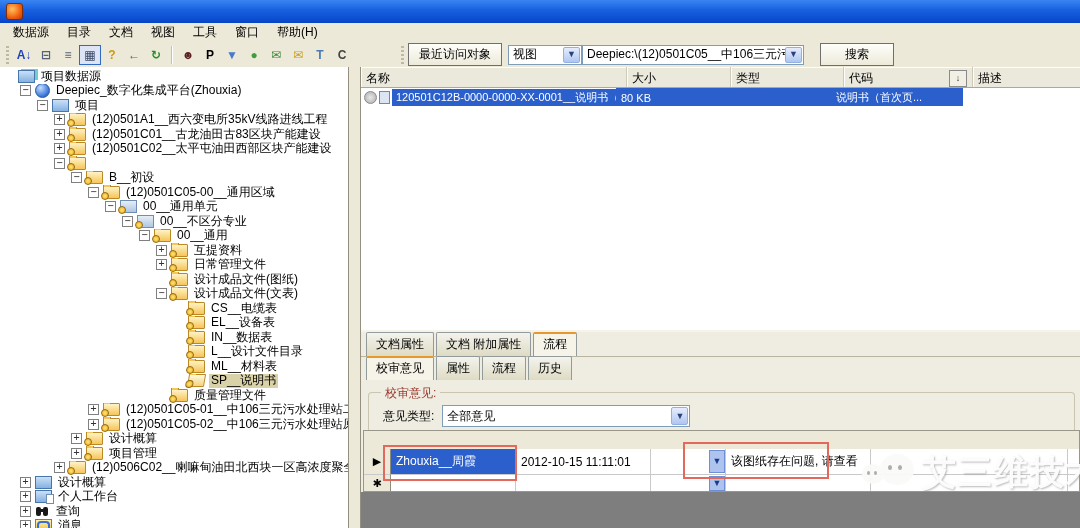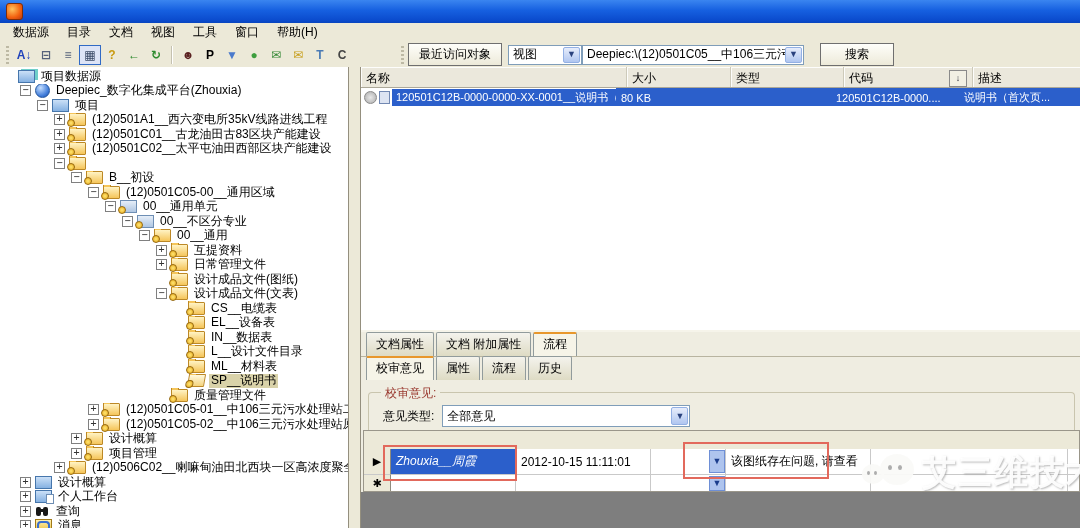--- a/index.html
+++ b/index.html
@@ -103,21 +103,21 @@
         border:1px solid #9A968A;display:flex;flex-direction:column;overflow:hidden;}
   .g-row{display:flex;flex:none;}
   .g-head{height:18px;background:#ECE9D8;}
   .gh-cell{border-right:1px solid #A5A294;border-bottom:1px solid #8E8B7E;box-shadow:inset 1px 1px 0 #FFF;
            display:flex;align-items:center;padding-left:8px;font-size:12px;flex:none;overflow:hidden;
            white-space:nowrap;background:#ECE9D8;margin-top:47px;}
   .g-r1{height:26px;} .g-r2{height:18px;}
   .gc{border-right:1px solid #C9C9C9;border-bottom:1px solid #C9C9C9;display:flex;align-items:center;
       padding:0 5px;font-size:12px;flex:none;overflow:hidden;white-space:pre;background:#fff;position:relative;}
   .gc.selector{background:#ECE9D8;border-right:1px solid #8E8B7E;justify-content:center;padding:0;font-size:11px;}
-  .gc.sel-blue{background:#2B5FCB;color:#fff;font-style:italic;}
+  .gc.sel-blue{background:#2B5FCB;color:#fff;}
   .opinion-arrow{position:absolute;right:0;top:1px;bottom:1px;width:14px;background:#AEC4EE;
                  border:1px solid #6E8FD6;color:#1A3C8C;display:flex;align-items:center;justify-content:center;
                  font-size:9px;line-height:1;}
   .status-cell{justify-content:center;}
   .red-box{position:absolute;border:2px solid #E2695C;z-index:10;pointer-events:none;}
   .gray-bar{flex:1;background:#7E7E7E;}
   
   .watermark{position:absolute;right:0;bottom:20px;width:230px;height:60px;z-index:40;pointer-events:none;}
   .wm-b1{position:absolute;left:30px;top:6px;width:34px;height:31px;border-radius:50%;
          background:rgba(250,250,248,.95);}
@@ -405,21 +405,20 @@
           </div>
         </div>
       <div class="file-row" id="file-row">
           <div class="fr-cell fr-first" style="width: 255px;">
             <span class="circ-icon"></span>
             <span class="doc-icon"></span>
             <span class="fr-name">120501C12B-0000-0000-XX-0001__说明书（ ...</span>
           </div>
           <div class="fr-cell" style="width: 93px;">80 KB</div>
           <div class="fr-cell" style="width: 102px;"></div>
-          <div class="fr-cell" style="width: 118px;">120501C12B-0000....</div>
           <div class="fr-cell" style="width: 122px;">说明书（首次页...</div>
         </div>
       <div class="file-body"></div>
     </div>
 
     <div class="detail">
       <div class="tabstrip" id="tabs-outer">
           <span class="tab">文档属性</span>
           <span class="tab">文档 附加属性</span>
           <span class="tab active">流程</span>

